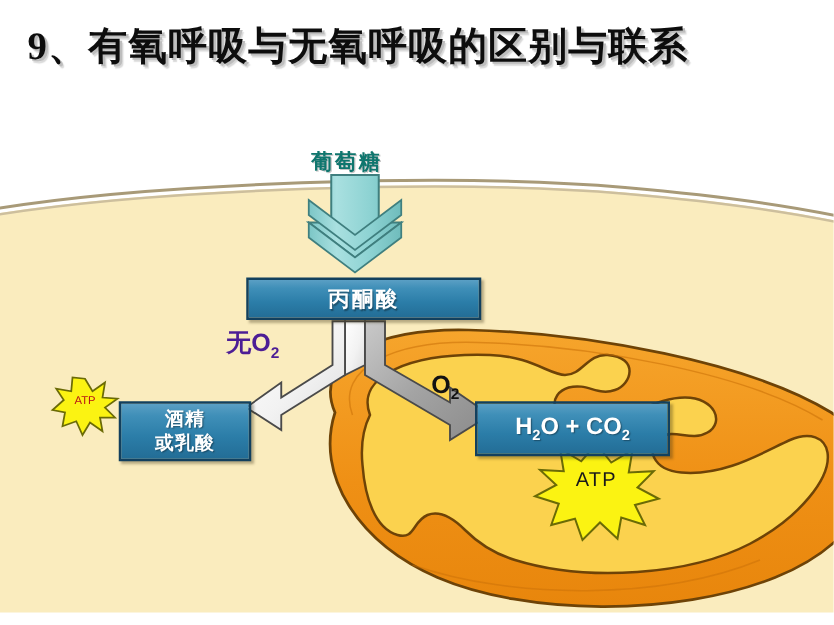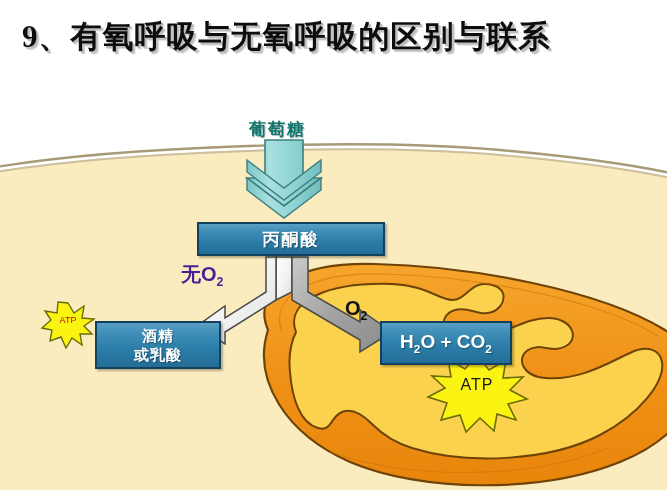--- a/index.html
+++ b/index.html
@@ -119,30 +119,30 @@
     left: 197px;
     top: 222px;
     width: 188px;
     height: 34px;
     font-size: 17px;
     letter-spacing: 2px;
   }
   #box-anaerobic {
     left: 95px;
     top: 321px;
-    width: 126px;
+    width: 106px;
     height: 48px;
     font-size: 15px;
     letter-spacing: 1px;
     line-height: 19px;
   }
   #box-aerobic {
     left: 380px;
     top: 321px;
-    width: 132px;
+    width: 156px;
     height: 44px;
     font-size: 19px;
     letter-spacing: 0px;
   }
   .boxline { display: block; }
 
   
   .atp-wrap {
     position: absolute;
   }

